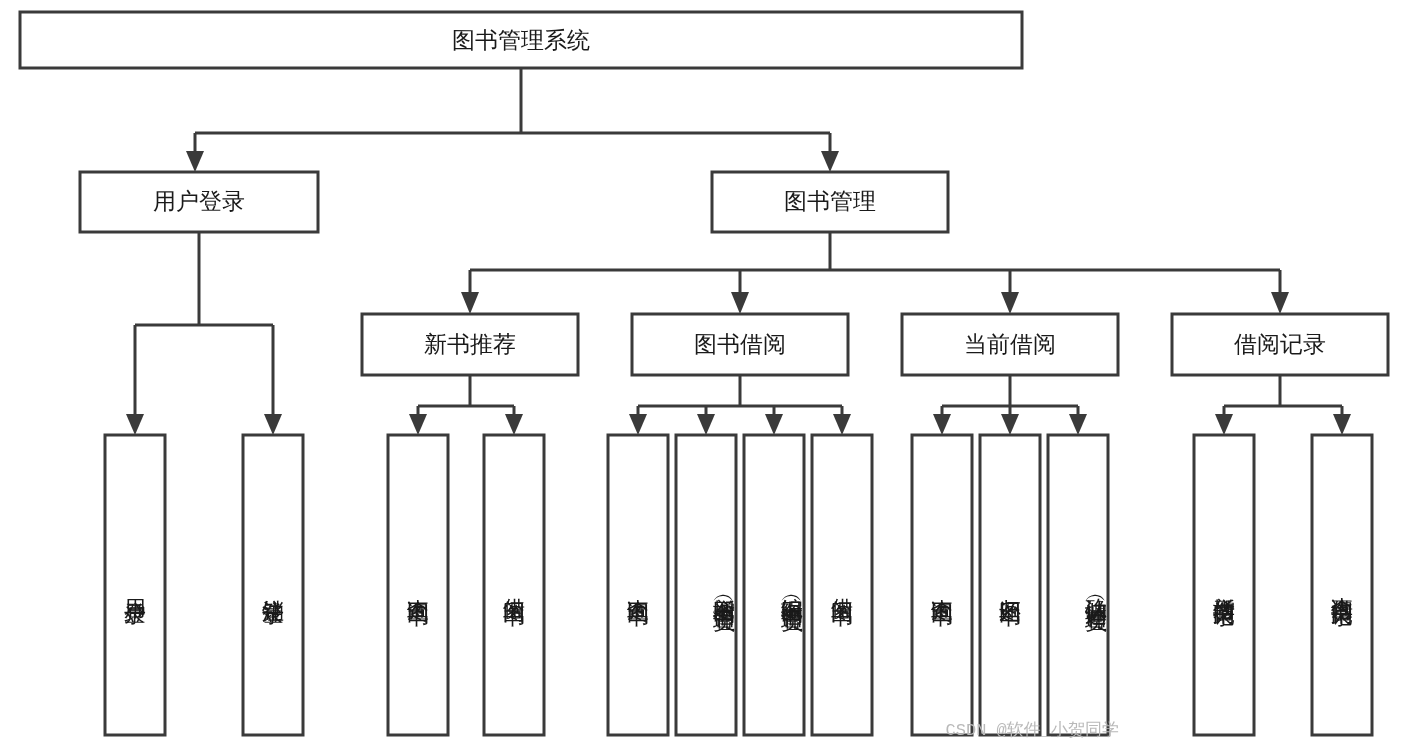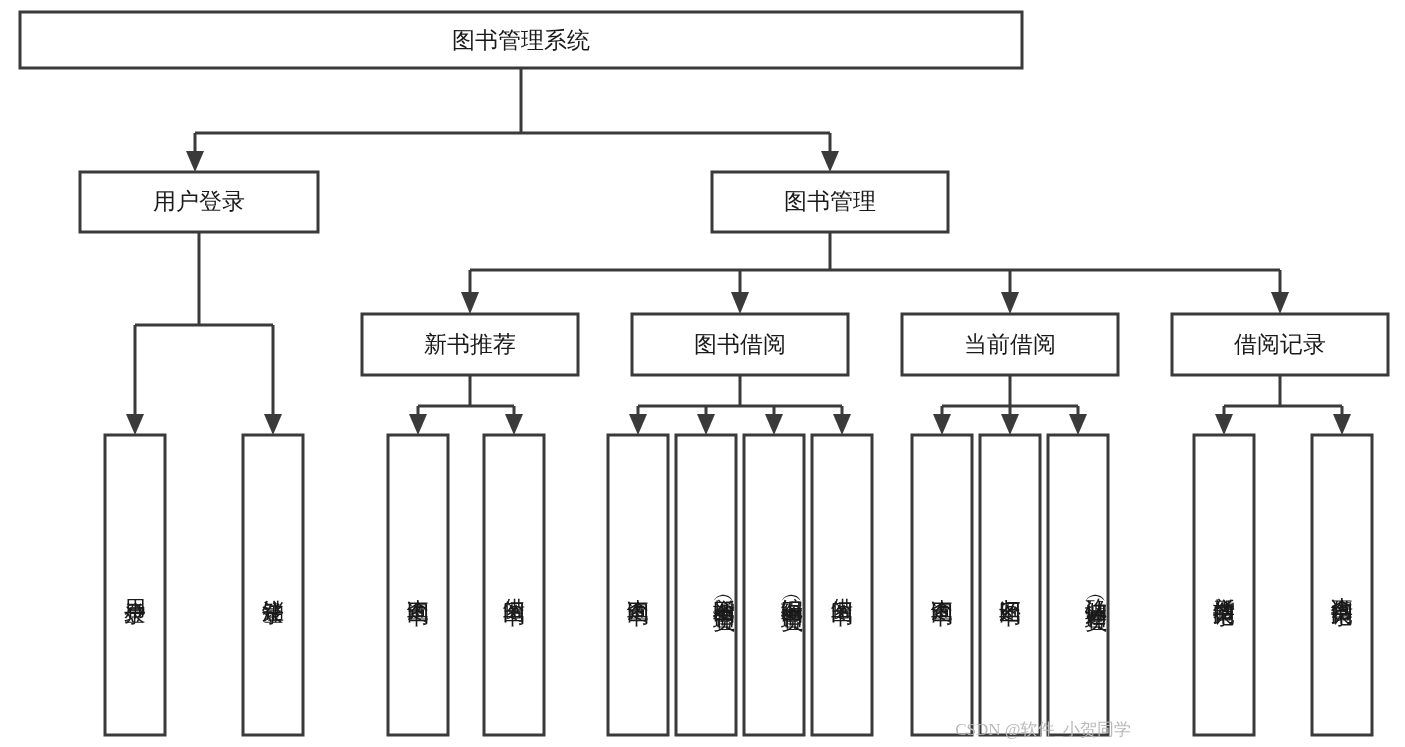--- a/index.html
+++ b/index.html
@@ -53,23 +53,23 @@
     display: flex;
     align-items: center;
     justify-content: center;
     text-align: center;
     white-space: nowrap;
     user-select: none;
     pointer-events: none;
   }
   .watermark {
     position: absolute;
-    right: 10px;
+    right: 22px;
     bottom: 6px;
-    font-family: Liberation Serif, serif;
+    font-family: Liberation Mono, monospace;
     font-size: 17px;
     color: #b9b9b9;
     white-space: nowrap;
     user-select: none;
   }
 </style>
 </head>
 <body>
 
 <div id="diagram-root">

